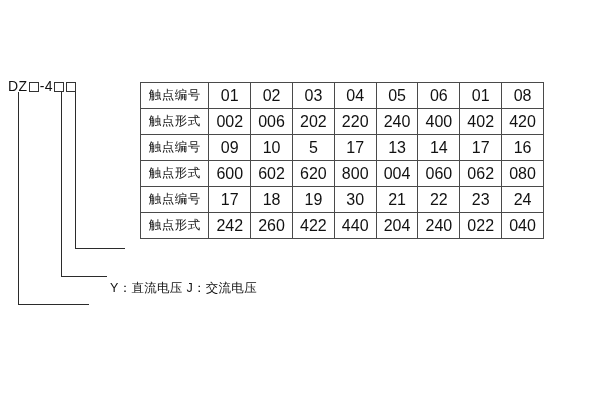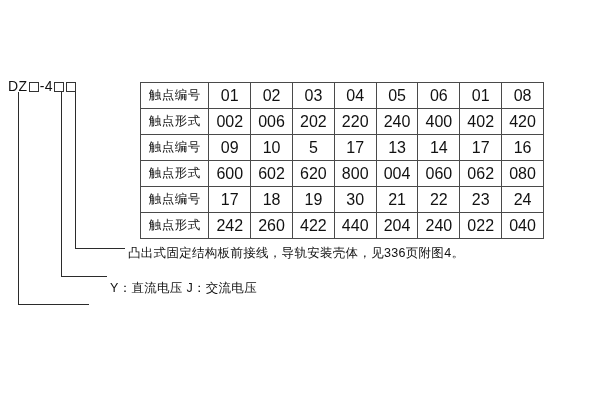--- a/index.html
+++ b/index.html
@@ -168,16 +168,15 @@
         <td class="cell">422</td>
         <td class="cell">440</td>
         <td class="cell">204</td>
         <td class="cell">240</td>
         <td class="cell">022</td>
         <td class="cell">040</td>
       </tr>
     </tbody>
   </table>
 
-  <div class="note note-1">凸出式固定结构板前接线，导轨安装壳体，见336页附图4。</div>
   <div class="note note-2">Y：直流电压   J：交流电压</div>
 
 </div>
 
 </body></html>

